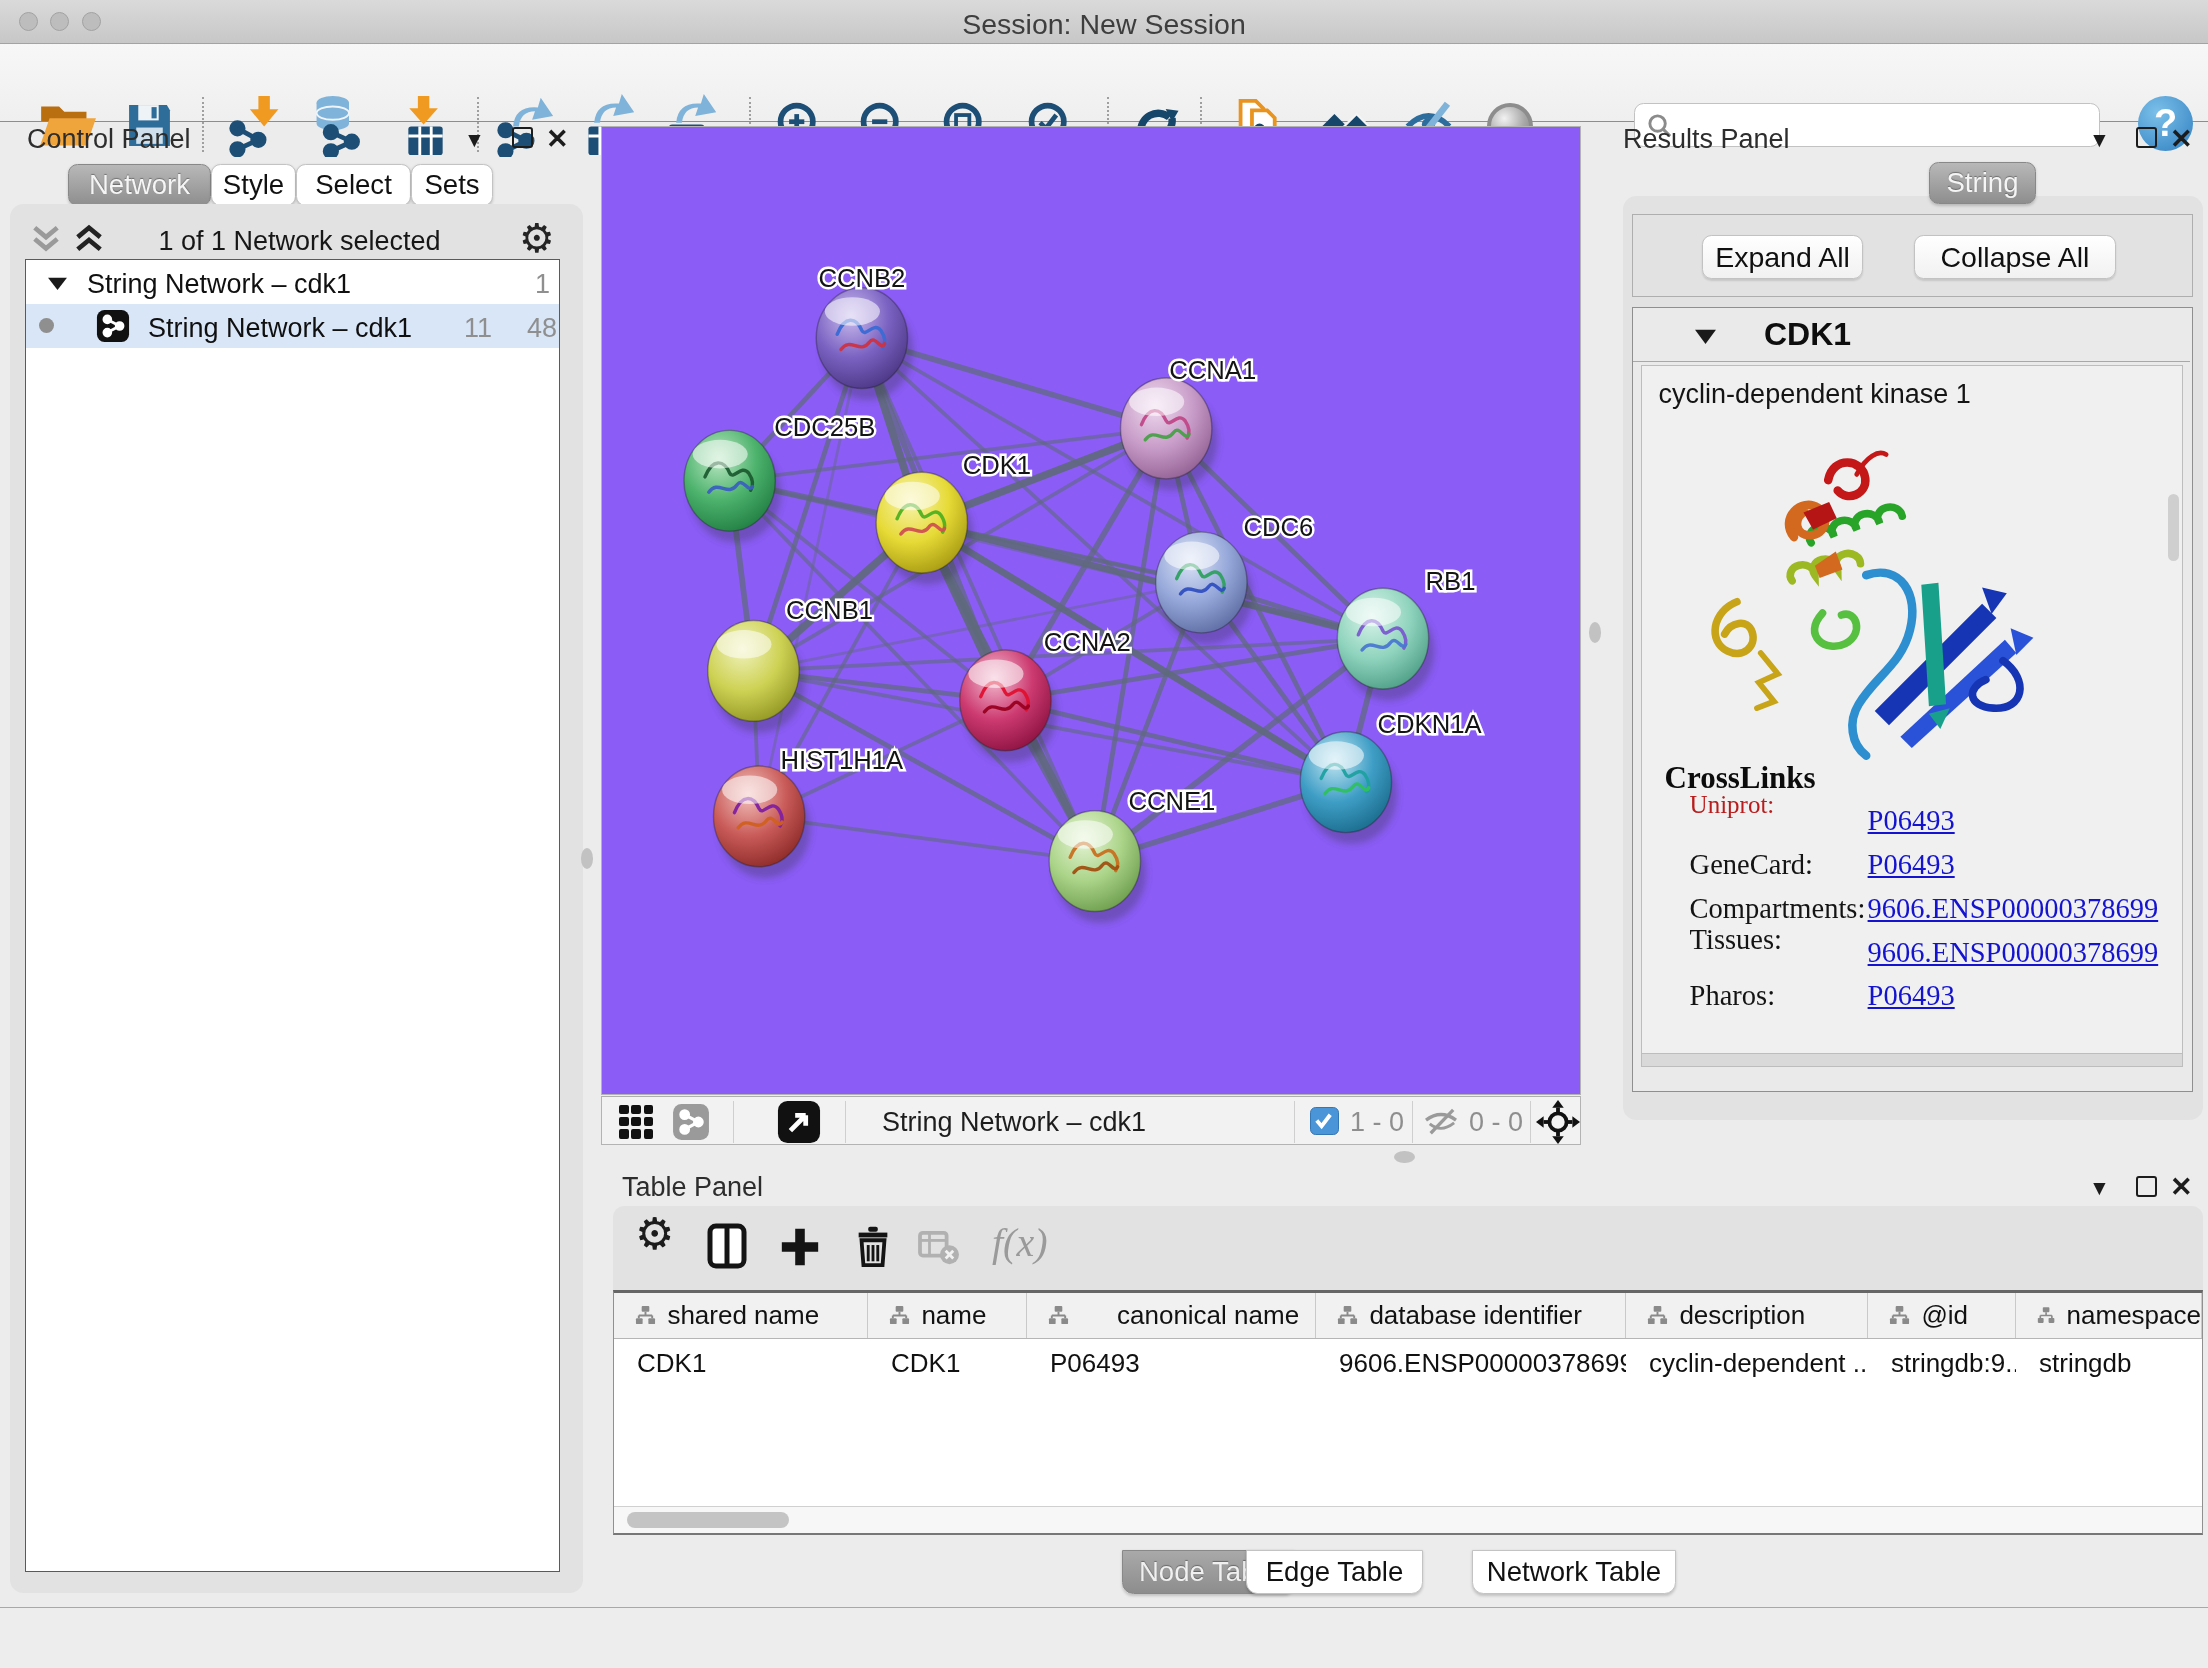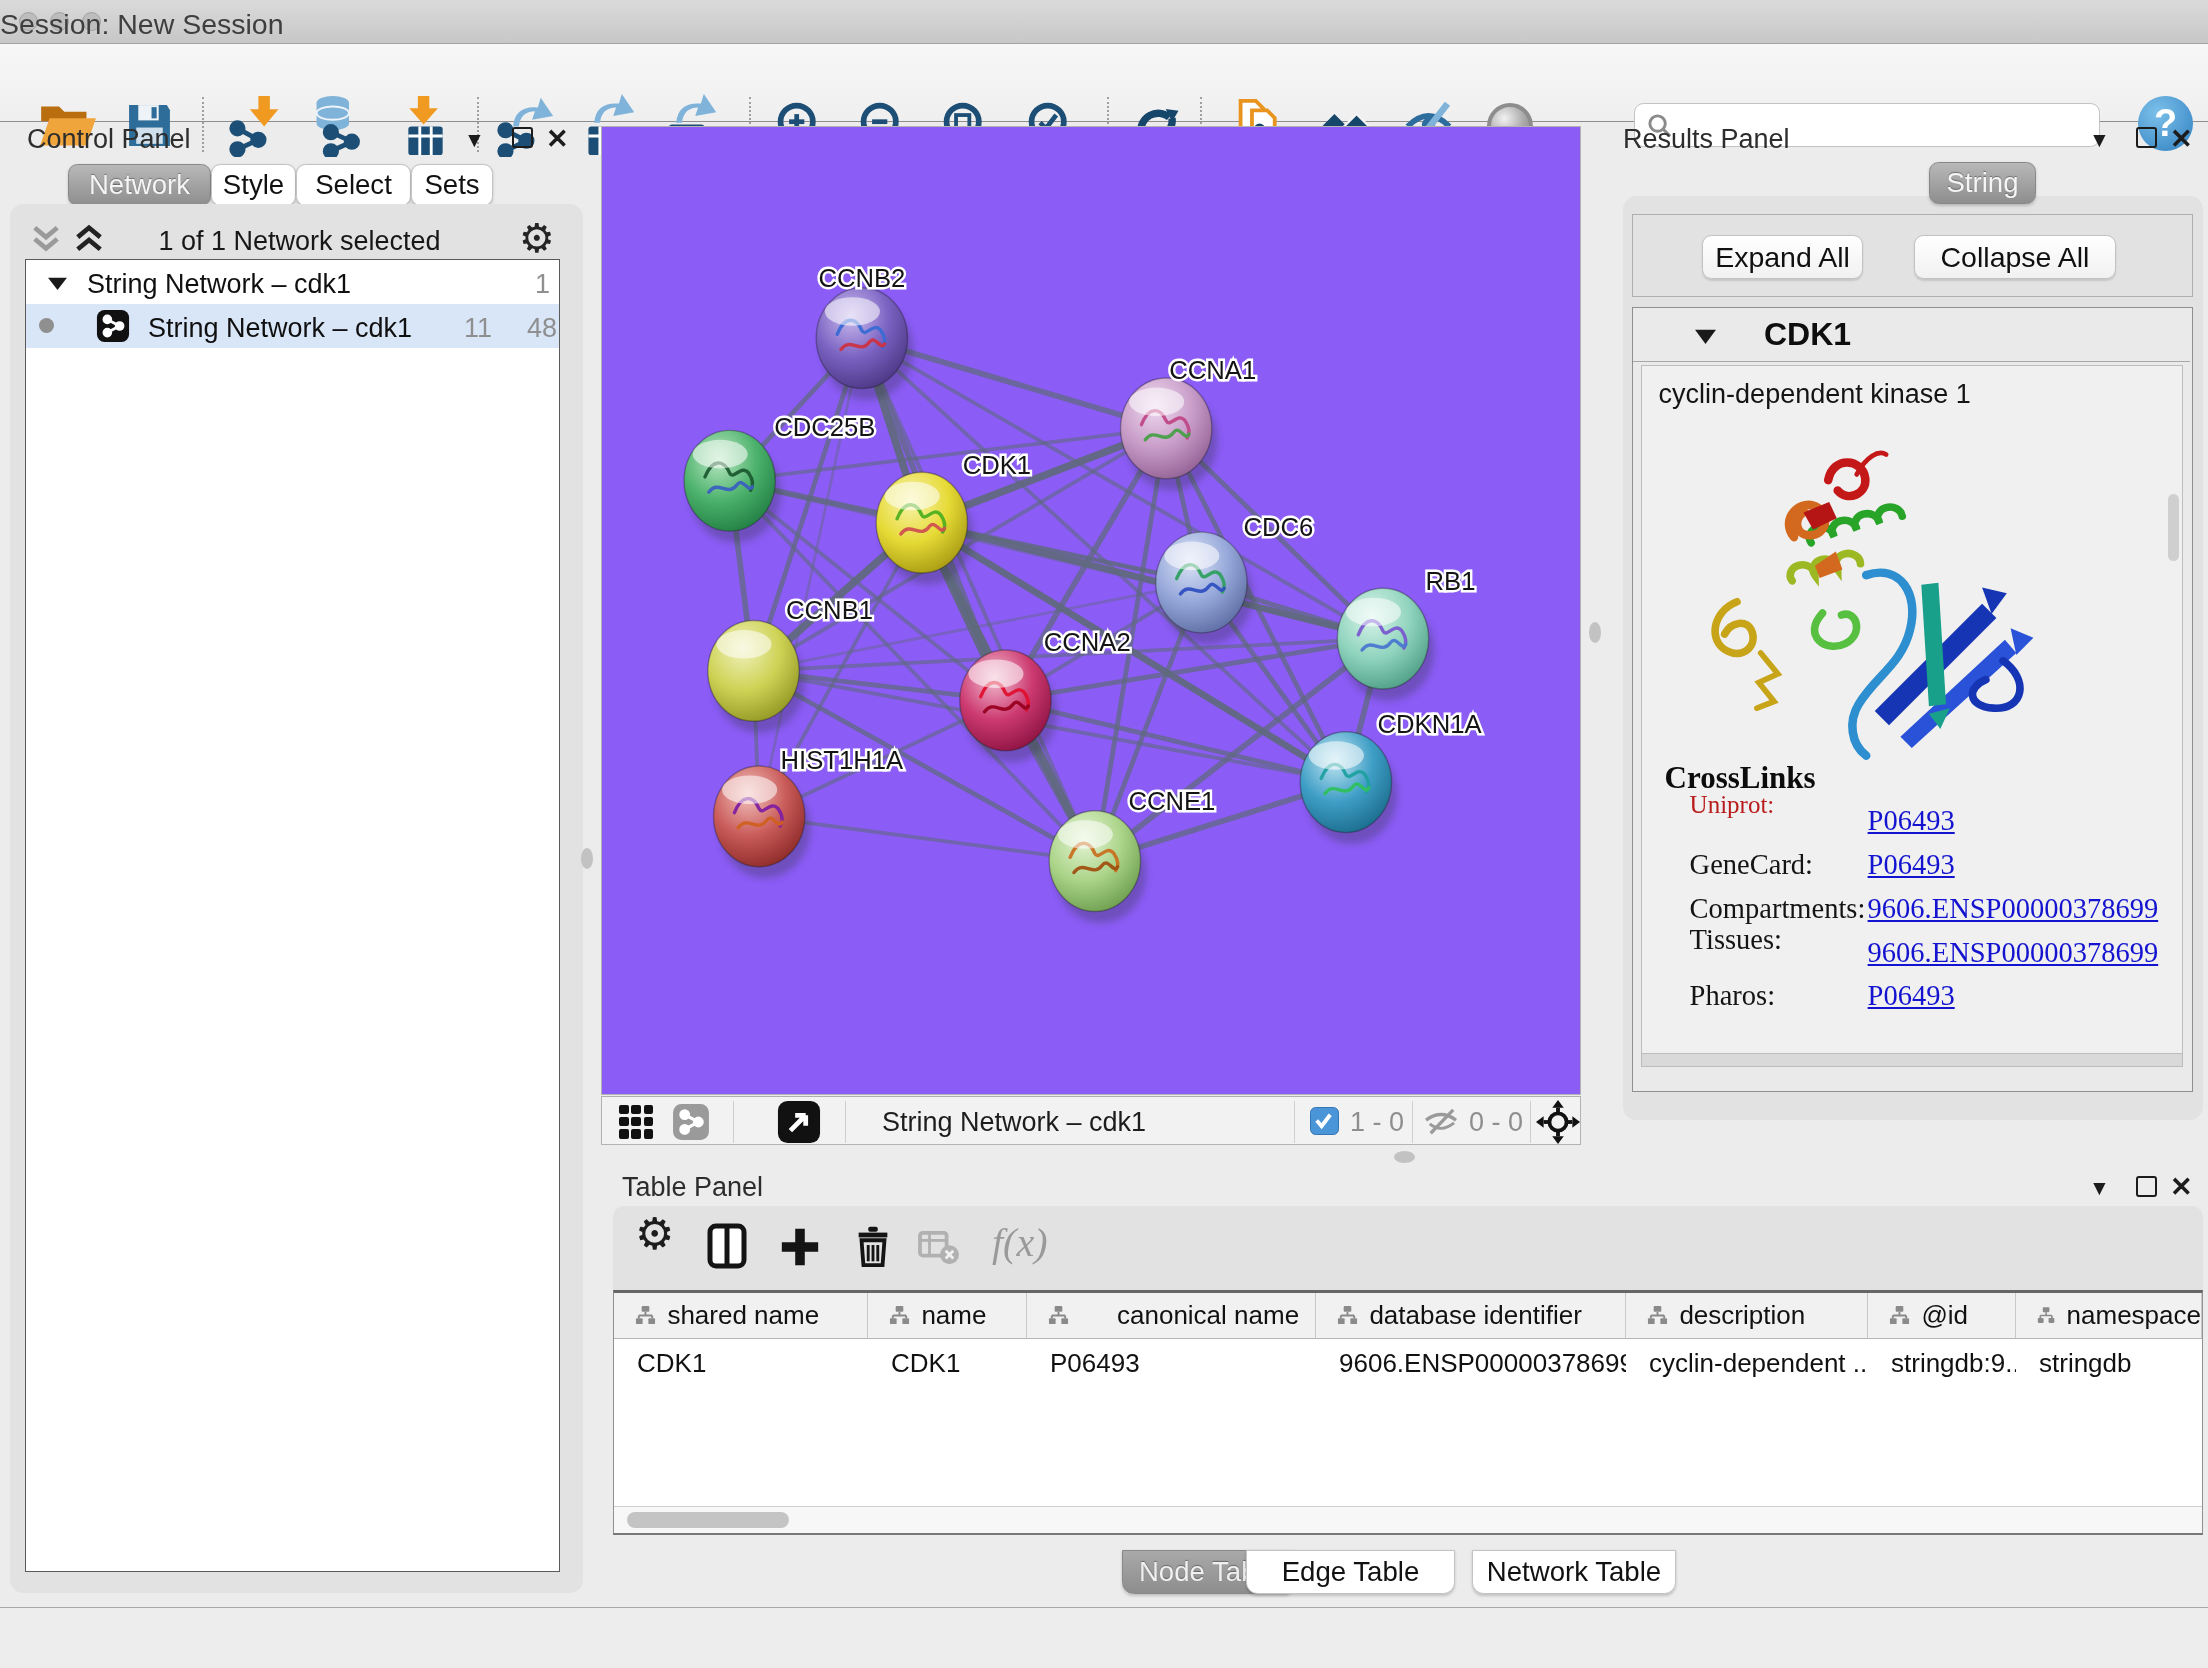--- a/index.html
+++ b/index.html
@@ -2,21 +2,21 @@
 <html style="font-size:15px"><head>
 <meta charset="utf-8">
 <style>
   *{margin:0;padding:0;box-sizing:border-box}
   html,body{background:#4a4a4a}
   .app{position:relative;width:2208px;height:1668px;background:#ececec;font-family:"Liberation Sans",sans-serif;overflow:hidden}
   .abs{position:absolute}
   
   .titlebar{position:absolute;left:0;top:0;width:2208px;height:44px;background:linear-gradient(#dadada,#c7c7c7);border-bottom:1px solid #a3a3a3}
   .tlight{position:absolute;top:12.4px;width:19px;height:19px;border-radius:50%;background:#bdbdbd;border:1px solid #a2a2a2}
-  .wtitle{position:absolute;left:0;top:7.6px;width:2208px;font-size:28.5px;color:#3e3e3e}
+  .wtitle{position:absolute;left:0;top:7.6px;width:2208px;text-align:center;font-size:28.5px;color:#3e3e3e}
   
   .toolbar{position:absolute;left:0;top:44px;width:2208px;height:78px;background:linear-gradient(#f7f7f7,#efefef);border-bottom:1.9px solid #8d8d8d}
   .tbtn{position:absolute;top:48px;width:67px;height:67px;display:flex;align-items:center;justify-content:center}
   .tdiv{position:absolute;top:53px;height:55px;border-left:2.9px dotted #9f9f9f}
   .searchbox{position:absolute;left:1634px;top:59px;width:466px;height:44px;background:#fff;border:1.9px solid #c2c2c2;border-radius:9.5px;display:flex;align-items:center;padding-left:11.4px}
   .searchbox input{border:none;outline:none;font-size:25px;width:399px;background:transparent;font-family:"Liberation Sans",sans-serif}
   .help{position:absolute;left:2138px;top:52px;width:55px;height:55px;border-radius:50%;background:radial-gradient(circle at 35% 30%,#7cc0ea,#2f7fc0);color:#fff;font-size:38px;font-weight:700;display:flex;align-items:center;justify-content:center}
   
   .ptitle{position:absolute;font-size:27px;color:#2d2d2d}
   .picon{position:absolute;font-size:21px;color:#1c1c1c;line-height:1}
@@ -724,21 +724,21 @@
         <div class="tdcell" style="width: 242px; flex: 0 0 auto;">cyclin-dependent ...</div>
         <div class="tdcell" style="width: 148px; flex: 0 0 auto;">stringdb:9...</div>
         <div class="tdcell" style="width: 186px; flex: 0 0 auto;">stringdb</div>
       </div>
     <div style="position:absolute;left:0;bottom:0;width:100%;height:27px;background:#f7f7f7;border-top:1px solid #d0d0d0">
       <div style="position:absolute;left:13.3px;top:4.8px;width:162px;height:16px;background:#c4c4c4;border-radius:8.6px"></div>
     </div>
   </div>
 
   <div class="btab sel" style="left:1122px;width:173px">Node Table</div>
-  <div class="btab" style="left:1246px;width:209px">Edge Table</div>
+  <div class="btab" style="left:1246px;width:177px">Edge Table</div>
   <div class="btab" style="left:1472px;width:204px">Network Table</div>
 
   <div class="statusbar">
     
     
     
   </div>
 
 </div>
 

